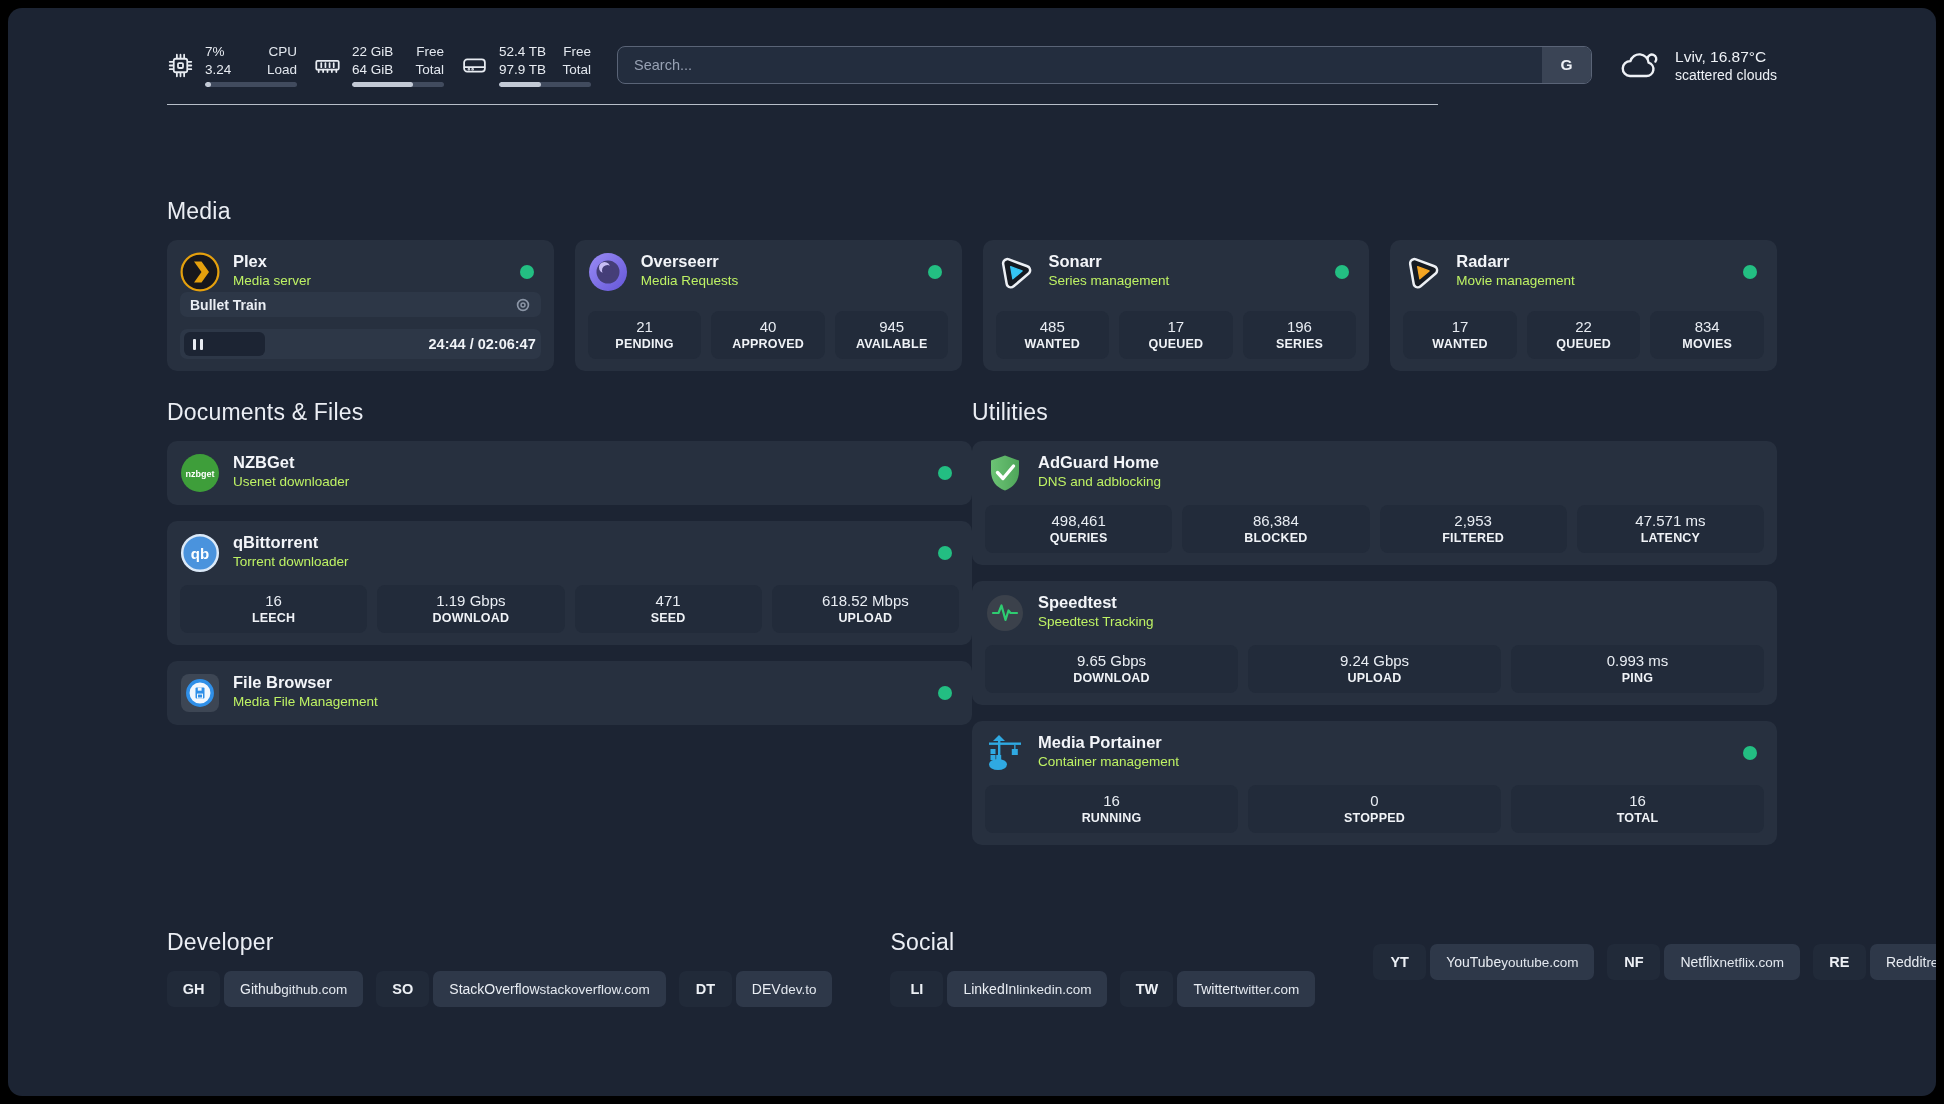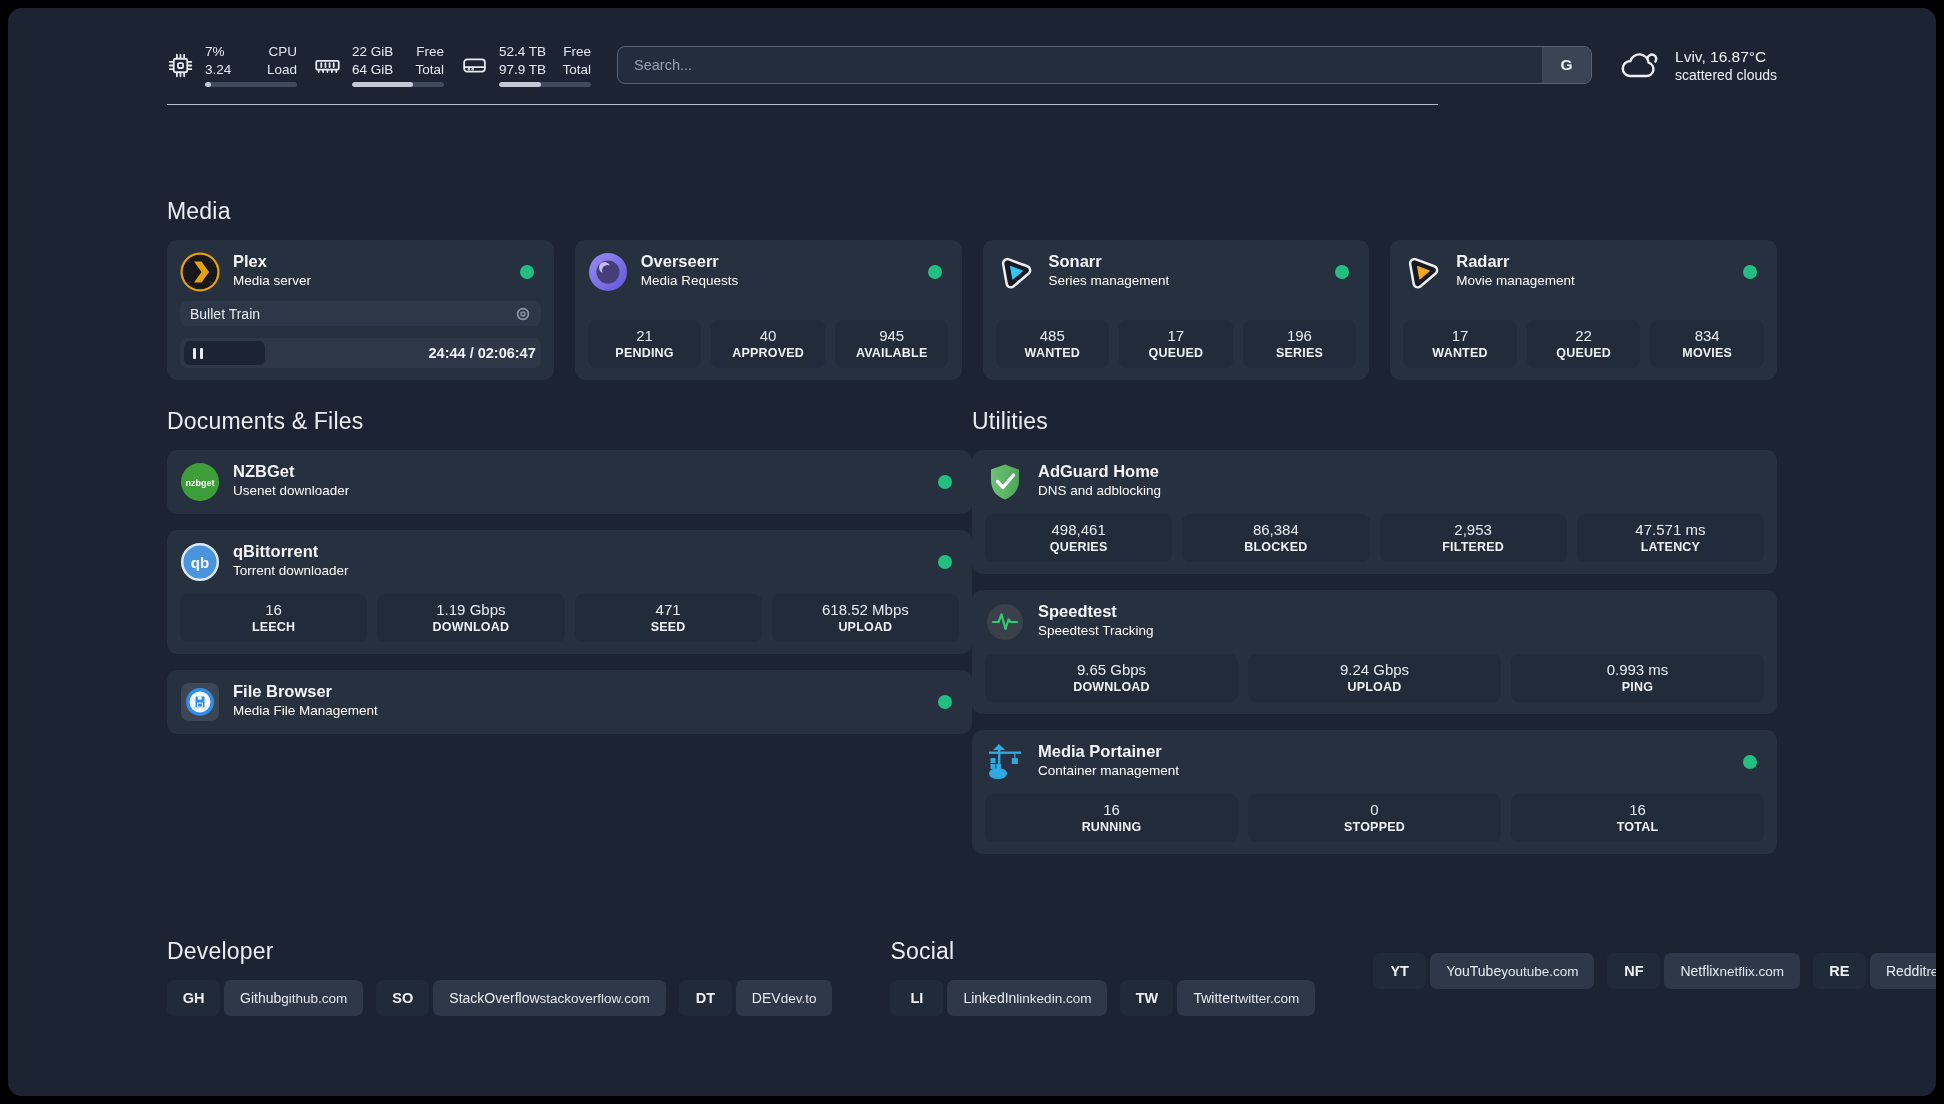--- a/index.html
+++ b/index.html
@@ -30,30 +30,30 @@
 
   
   .section-title{font-size:23px;font-weight:500;color:#ebeef4;letter-spacing:.2px;}
   .media-section{margin-top:93px;}
   .media-grid{display:grid;grid-template-columns:repeat(4,1fr);gap:21px;margin-top:15px;}
 
   .card{position:relative;background:#27303f;border-radius:10px;padding:12px 13px;display:flex;flex-direction:column;cursor:pointer;}
   .card-header{display:flex;align-items:flex-start;gap:13px;min-height:40px;}
   .app-icon{width:40px;height:40px;flex:none;}
   .card-title{font-size:16.5px;font-weight:700;color:#f3f5f9;}
-  .card-sub{font-size:13.5px;color:#ffffff;margin-top:2px;}
+  .card-sub{font-size:13.5px;color:#bef264;margin-top:2px;}
   .status-dot{position:absolute;top:25px;right:20px;width:14px;height:14px;border-radius:50%;background:#23be82;}
 
   .stat-row{display:flex;gap:10px;margin-top:auto;padding-top:12px;}
   .stat{flex:1;background:#222b3a;border-radius:8px;text-align:center;padding:7px 4px 8px;min-width:0;}
   .stat-value{font-size:15px;color:#e9edf3;white-space:nowrap;}
   .stat-label{font-size:12.5px;font-weight:700;color:#f0f3f7;margin-top:2px;white-space:nowrap;letter-spacing:.2px;}
 
   .plex-row{background:#2d3747;border-radius:7px;display:flex;align-items:center;padding:0 10px;}
-  .plex-now{margin-top:9px;height:25px;font-size:14px;font-weight:400;color:#e9edf3;}
+  .plex-now{height:25px;font-size:14px;font-weight:700;color:#e9edf3;}
   .plex-player{margin-top:12px;height:30px;padding:0 5px 0 4px;}
   .settings-btn{margin-left:auto;width:16px;height:16px;cursor:pointer;}
   .pause-pill{width:72px;height:24px;background:#1c2433;border-radius:6px;display:flex;align-items:center;padding-left:9px;gap:4px;cursor:pointer;}
   .pause-bar{width:3px;height:11px;background:#e8ecf2;border-radius:1px;}
   .time{margin-left:auto;font-size:14.5px;font-weight:700;color:#f0f3f7;}
 
   .two-col{display:grid;grid-template-columns:1fr 1fr;margin-top:28px;align-items:start;}
   .cards{display:flex;flex-direction:column;gap:16px;margin-top:15px;}
 
   

